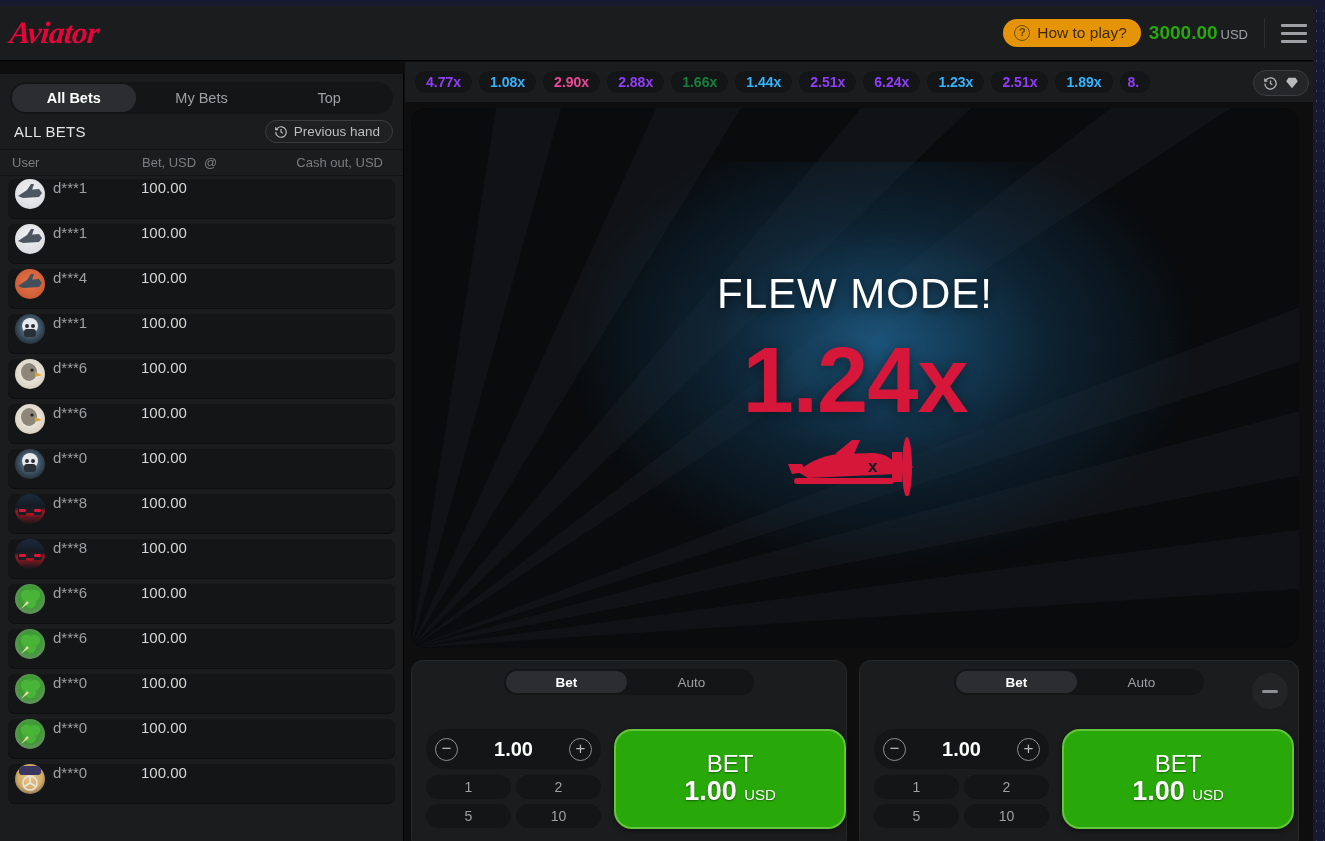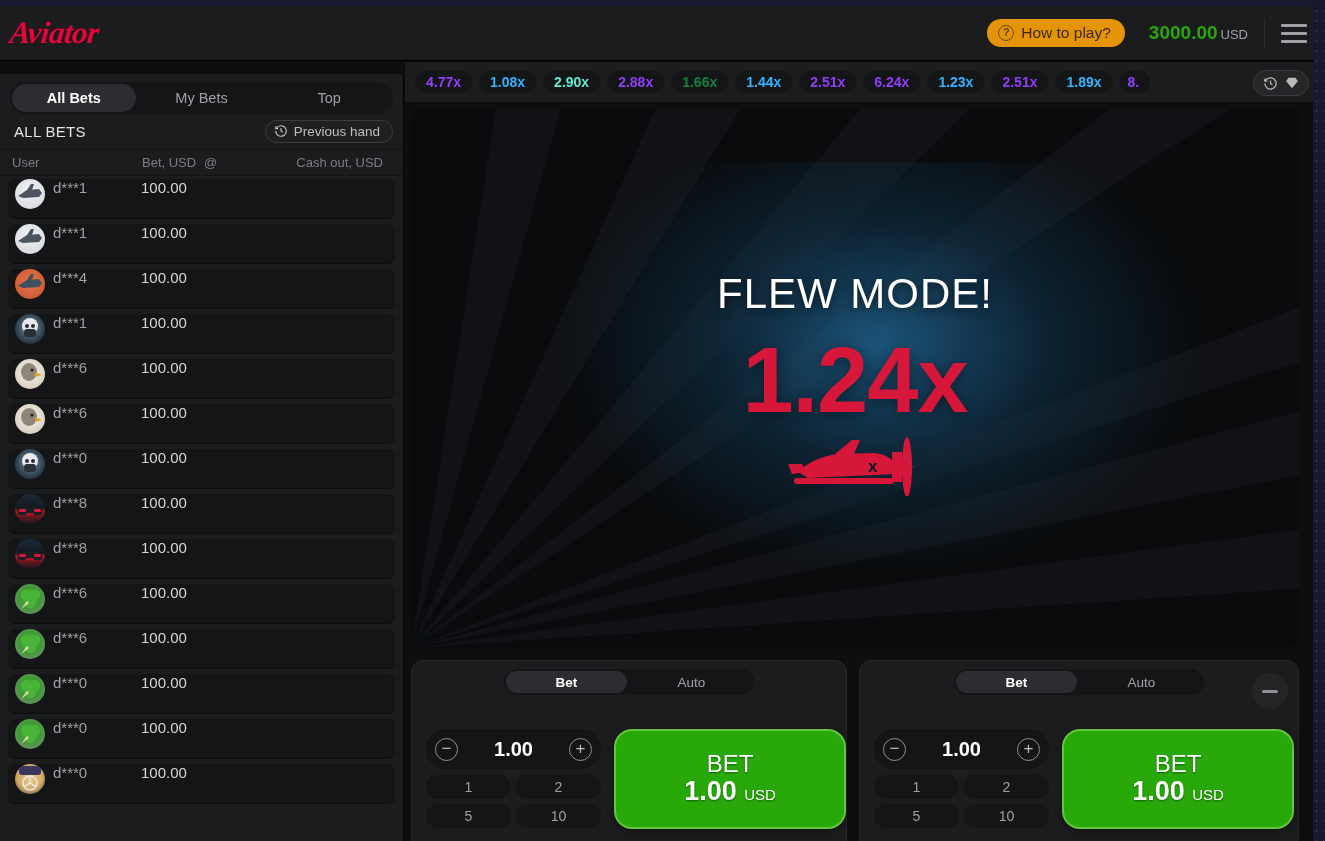--- a/index.html
+++ b/index.html
@@ -39,21 +39,21 @@
     border-radius: 16px; padding: 5px 14px 5px 11px;
     font-size: 15.5px; font-weight: 400; cursor: pointer;
     border: none;
   }
   .howto .q {
     width: 16px; height: 16px; border-radius: 50%;
     border: 1.4px solid #6b5004; color: #5d4403;
     font-size: 11px; line-height: 13px; text-align: center; font-weight: bold;
     display: inline-block;
   }
-  .balance { margin-left: 24px; font-size: 19px; font-weight: bold; color: #28a909; }
+  .balance { margin-left: 8px; font-size: 19px; font-weight: bold; color: #28a909; }
   .balance .cur { font-size: 13px; color: #9ea0a3; font-weight: normal; margin-left: 3px; }
   .hdr-sep { width: 1px; height: 30px; background: #2c2d2f; margin: 0 16px; }
   .burger { width: 26px; margin-right: 18px; cursor: pointer; }
   .burger span { display: block; height: 3px; background: #9ea0a3; border-radius: 1px; margin-bottom: 5px; }
   .burger span:last-child { margin-bottom: 0; }
 
   
   .side {
     position: absolute; left: 0; top: 62px; width: 404px; height: 779px;
     background: #1b1c1d;
@@ -70,21 +70,21 @@
     font-size: 14.5px; color: #9ea0a3; cursor: pointer;
   }
   .tab.active { background: #2c2d30; color: #fff; font-weight: bold; }
 
   .allbets-bar {
     height: 36px; display: flex; align-items: center; justify-content: space-between;
     padding: 0 10px 0 14px; border-bottom: 1px solid #121314;
   }
   .allbets-title { font-size: 15px; color: #e3e3e3; letter-spacing: .3px; }
   .prevhand {
-    display: flex; align-items: flex-start; gap: 6px;
+    display: flex; align-items: center; gap: 6px;
     border: 1px solid #3b3c3e; border-radius: 13px;
     padding: 3px 12px 3px 8px; font-size: 13.5px; color: #bcbdbf; cursor: pointer;
     background: #1f2021;
   }
   .clock-ic { width: 14px; height: 14px; }
 
   .counter {
     height: 36px; display: flex; align-items: center; justify-content: center;
     gap: 4px; border-bottom: 1px solid #121314; background: #1b1c1d;
   }
@@ -472,21 +472,21 @@
           <div class="uname">d***0</div>
           <div class="bamt">100.00</div>
         </div>
       </div>
   </div>
 
   <div class="histbar">
     <div id="chips" style="display:flex;align-items:flex-end">
         <div class="chip" style="color: rgb(145, 62, 248);">4.77x</div>
         <div class="chip" style="color: rgb(52, 180, 255);">1.08x</div>
-        <div class="chip" style="color: #5eead4;">2.90x</div>
+        <div class="chip" style="color: #ec4899;">2.90x</div>
         <div class="chip" style="color: rgb(145, 62, 248);">2.88x</div>
         <div class="chip" style="color: #15803d;">1.66x</div>
         <div class="chip" style="color: rgb(52, 180, 255);">1.44x</div>
         <div class="chip" style="color: rgb(145, 62, 248);">2.51x</div>
         <div class="chip" style="color: rgb(145, 62, 248);">6.24x</div>
         <div class="chip" style="color: rgb(52, 180, 255);">1.23x</div>
         <div class="chip" style="color: rgb(145, 62, 248);">2.51x</div>
         <div class="chip" style="color: rgb(52, 180, 255);">1.89x</div>
         <div class="chip cut" style="color: rgb(145, 62, 248);">8.</div>
       </div>

